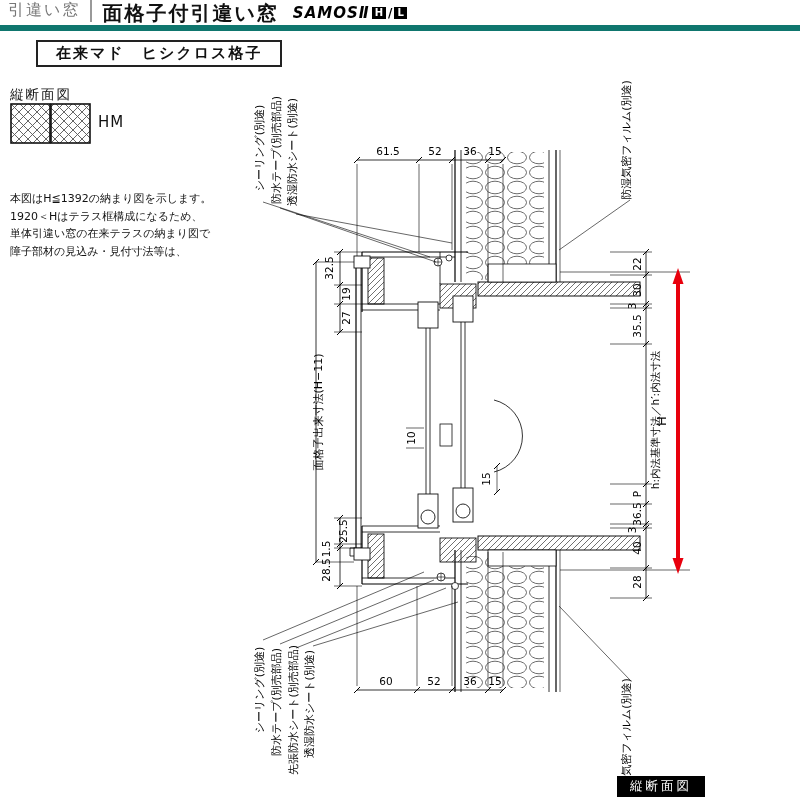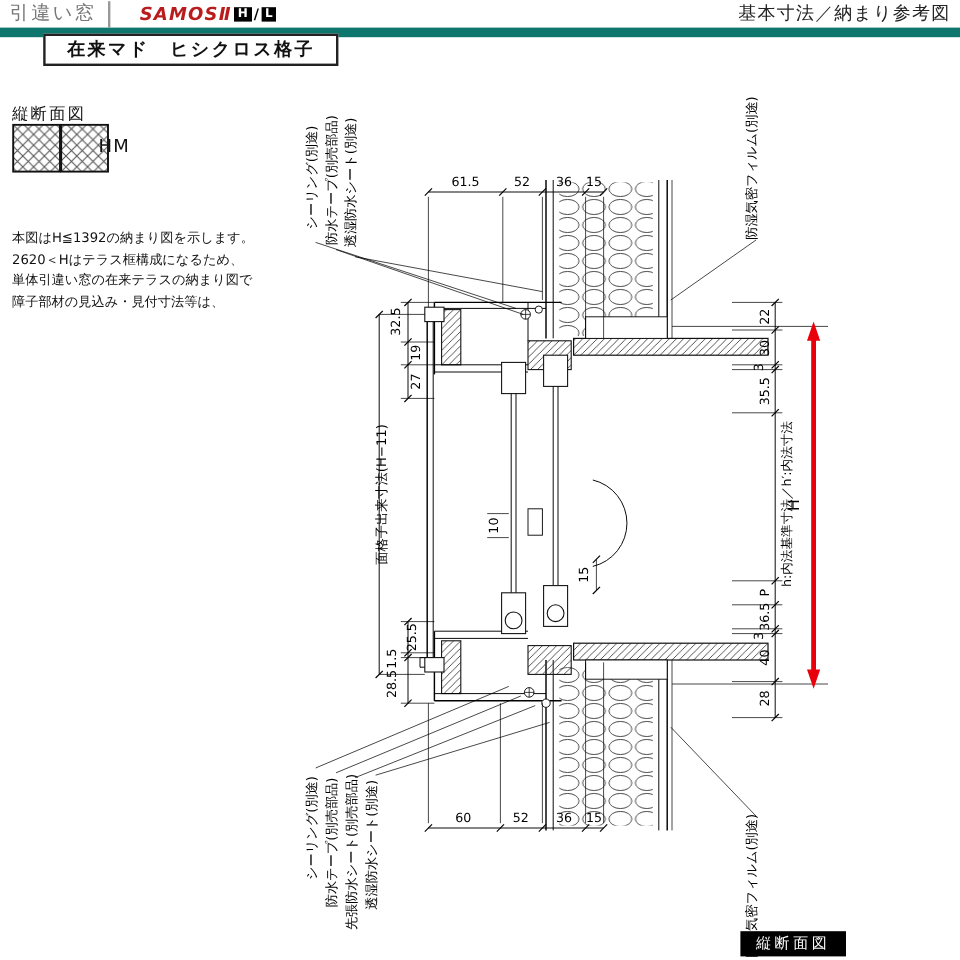--- a/index.html
+++ b/index.html
@@ -1,36 +1,36 @@
 <!DOCTYPE html>
 <html><head>
 <meta charset="utf-8">
 <style>
   html,body{margin:0;padding:0;width:800px;height:800px;background:#fff;overflow:hidden;
     font-family:"DejaVu Sans",sans-serif;color:#111;}
   .page{position:relative;width:800px;height:800px;}
   
-  .header{position:absolute;left:0;top:0;width:800px;height:31px;display:flex;align-items:center;
-    padding:0 8px;box-sizing:border-box;border-bottom:8px solid #0f766e;background:#fff;z-index:3;}
+  .header{position:absolute;left:0;top:0;width:800px;height:31px;display:flex;
+    padding:0 8px;box-sizing:border-box;border-bottom:6px solid #0f766e;background:#fff;z-index:3;}
   .cat{font-size:16px;color:#777;letter-spacing:2px;}
   .hdiv{width:2px;height:22px;background:#999;margin:0 10px;}
   .title{font-size:20px;font-weight:bold;letter-spacing:2px;color:#111;}
   .brand{display:flex;align-items:center;margin-left:14px;gap:2px;}
-  .brand-name{font-size:15px;font-weight:bold;font-style:italic;color:#b91c1c;letter-spacing:1px;}
+  .brand-name{font-size:15px;font-weight:bold;font-style:italic;color:#000000;letter-spacing:1px;}
   .bb{display:inline-block;background:#000;color:#fff;font-size:10px;font-weight:bold;
     padding:1px 3px;line-height:1;}
   .bslash{font-size:12px;font-weight:bold;color:#000;}
   .hnote{margin-left:auto;font-size:15px;letter-spacing:1px;color:#222;}
   
-  .subbox{position:absolute;left:36px;top:28px;border:2px solid #222;padding:2px 18px;
+  .subbox{position:absolute;left:36px;top:40px;border:2px solid #222;padding:2px 18px;
     font-size:15px;font-weight:bold;letter-spacing:2px;z-index:3;background:#fff;}
   
   .viewlabel{position:absolute;left:10px;top:86px;font-size:13.5px;letter-spacing:2px;z-index:3;}
   .pattern-icon{position:absolute;left:10px;top:103px;z-index:3;}
-  .hm{position:absolute;left:82px;top:113px;font-size:15px;letter-spacing:1px;z-index:3;}
+  .hm{position:absolute;left:98px;top:113px;font-size:15px;letter-spacing:1px;z-index:3;}
   .note{position:absolute;left:10px;top:190px;width:242px;font-size:11px;line-height:1.6;z-index:3;}
   .note div{white-space:nowrap;}
   
   .badge{position:absolute;left:617px;top:776px;width:88px;height:21px;background:#000;color:#fff;
     display:flex;align-items:center;justify-content:center;font-size:12.5px;letter-spacing:3px;z-index:3;}
   
   .draw{position:absolute;left:0;top:0;z-index:1;}
   svg text{font-family:"DejaVu Sans",sans-serif;fill:#000;}
   .dim{font-size:10.5px;}
   .lbl{font-size:11px;}
@@ -41,27 +41,27 @@
   .leader{stroke:#000;stroke-width:0.6;fill:none;}
 </style>
 </head>
 <body>
 
 <div class="page">
 
   <div class="header">
     <span class="cat">引違い窓</span>
     <span class="hdiv"></span>
+    <span class="title">面格子付引違い窓</span>
     <span class="brand">
       <span class="brand-name">SAMOSⅡ</span>
       <span class="bb">H</span>
       <span class="bslash">/</span>
       <span class="bb">L</span>
     </span>
-    <span class="hnote">基本寸法／納まり参考図</span>
   </div>
 
   <div class="subbox">在来マド　ヒシクロス格子</div>
 
   <div class="viewlabel">縦断面図</div>
 
   <div class="pattern-icon">
     <svg width="82" height="42" viewBox="0 0 82 42">
       <defs>
         <pattern id="p-diamond" width="9" height="9" patternUnits="userSpaceOnUse">
@@ -69,21 +69,21 @@
         </pattern>
       </defs>
       <rect x="1" y="1" width="39" height="39" fill="url(#p-diamond)" stroke="#111" stroke-width="1.6"></rect>
       <rect x="41" y="1" width="39" height="39" fill="url(#p-diamond)" stroke="#111" stroke-width="1.6"></rect>
     </svg>
   </div>
   <div class="hm">HM</div>
 
   <div class="note">
     <div>本図はH≦1392の納まり図を示します。</div>
-    <div>2620＜Hはテラス框構成になるため、</div>
+    <div>1920＜Hはテラス框構成になるため、</div>
     <div>単体引違い窓の在来テラスの納まり図で</div>
     <div>障子部材の見込み・見付寸法等は、</div>
   </div>
 
   <svg class="draw" width="800" height="800" viewBox="0 0 800 800">
     <defs>
       <pattern id="p-hatch" width="6" height="6" patternUnits="userSpaceOnUse">
         <path d="M0 6 L6 0" stroke="#333" stroke-width="0.7"></path>
       </pattern>
       <pattern id="p-coil" width="22" height="15" patternUnits="userSpaceOnUse">

